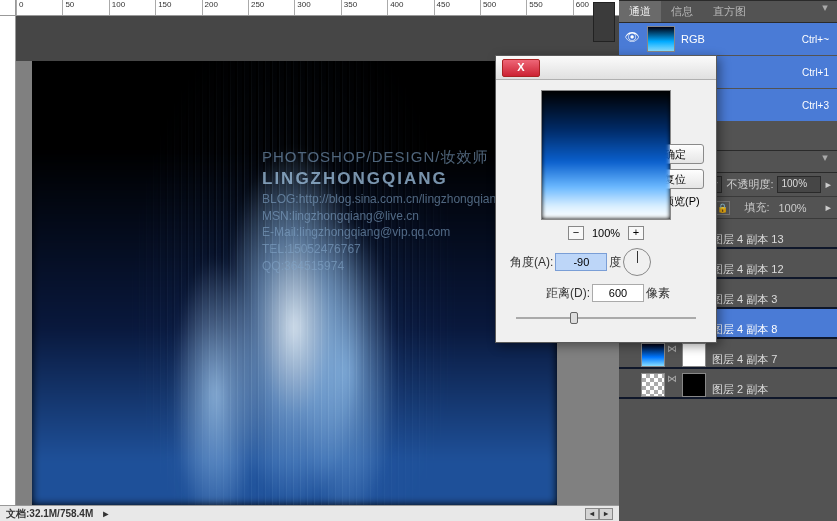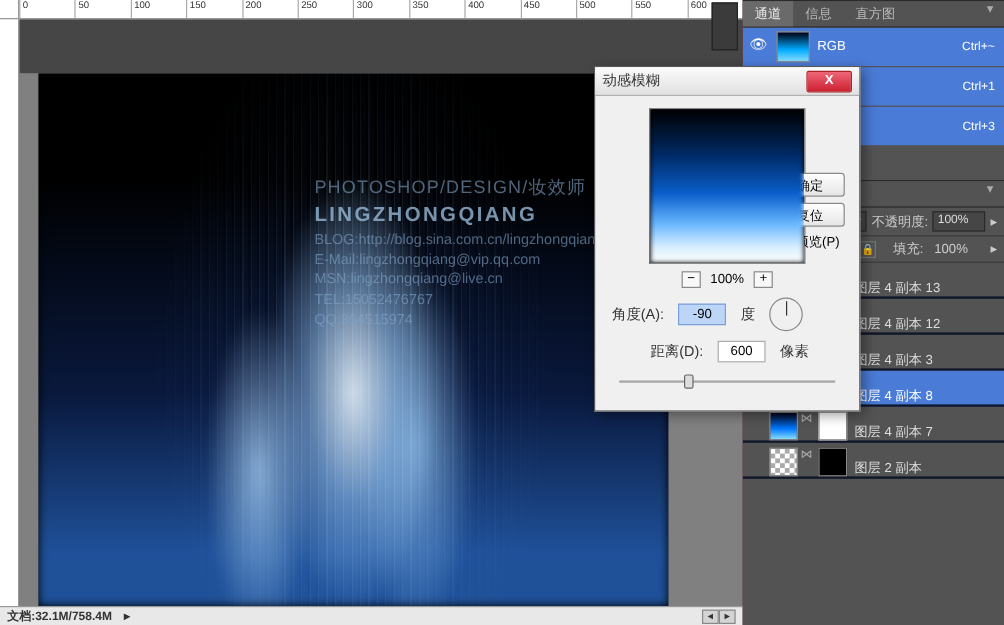--- a/index.html
+++ b/index.html
@@ -71,22 +71,22 @@
 
 .dialog { position: absolute; top: 55px; left: 495px; width: 222px; background: #f0f0f0; border: 1px solid #5a5a5a; box-shadow: 3px 3px 10px rgba(0,0,0,0.4); font-size: 12px; }
 .dlg-title { height: 24px; background: linear-gradient(#fbfbfb, #e0e0e0); border-bottom: 1px solid #b0b0b0; display: flex; align-items: center; padding: 0 6px; }
 .dlg-title span.t { flex: 1; color: #333; font-size: 12px; }
 .dlg-close { width: 38px; height: 18px; background: linear-gradient(#e67, #c23); color: #fff; border: 1px solid #a22; border-radius: 2px; font-size: 11px; font-weight: bold; text-align: center; line-height: 15px; cursor: pointer; }
 .dlg-body { padding: 10px; position: relative; }
 .preview { width: 130px; height: 130px; background: #000; border: 1px solid #888; margin: 0 auto; overflow: hidden; }
 .preview-inner { width: 100%; height: 100%; background: linear-gradient(180deg, #000 0%, #002a66 30%, #0a5fcc 55%, #6ab8ff 75%, #d9efff 90%, #fff 100%); filter: blur(2px); }
 .zoom-row { display: flex; align-items: center; justify-content: center; gap: 8px; margin: 6px 0; font-size: 11px; }
 .zoom-btn { width: 16px; height: 14px; border: 1px solid #888; background: #f8f8f8; text-align: center; line-height: 11px; cursor: pointer; font-size: 11px; }
-.field-row { display: flex; align-items: center; gap: 12px; margin: 8px 0; font-size: 12px; color: #333; padding-left: 4px; }
-.field-row input { width: 40px; height: 18px; border: 1px solid #7a9ed6; background: #bdd6f8; text-align: center; font-size: 11px; }
+.field-row { display: flex; align-items: center; gap: 2px; margin: 8px 0; font-size: 12px; color: #333; padding-left: 4px; }
+.field-row input { width: 52px; height: 18px; border: 1px solid #7a9ed6; background: #bdd6f8; text-align: center; font-size: 11px; }
 .field-row input.plain { background: #fff; border: 1px solid #aaa; }
 .angle-dial { width: 28px; height: 28px; border: 1px solid #888; border-radius: 50%; position: relative; }
 .angle-dial::after { content: ""; position: absolute; width: 1px; height: 12px; background: #333; top: 2px; left: 50%; }
 .slider { height: 16px; position: relative; margin: 0 10px 6px; }
 .slider-track { position: absolute; top: 7px; left: 0; right: 0; height: 2px; background: #aaa; }
 .slider-thumb { position: absolute; top: 2px; left: 30%; width: 8px; height: 12px; background: #ddd; border: 1px solid #666; border-radius: 2px; cursor: pointer; }
 .dlg-buttons { position: absolute; top: 64px; right: 12px; width: 58px; display: flex; flex-direction: column; gap: 5px; }
 .dlg-btn { height: 20px; background: linear-gradient(#fefefe, #e5e5e5); border: 1px solid #8a8a8a; border-radius: 3px; font-size: 11px; cursor: pointer; }
 .chk-row { display: flex; align-items: center; gap: 4px; font-size: 11px; }
 
@@ -115,22 +115,22 @@
 <div class="ruler-v"></div>
 
 <div class="canvas-area">
   <div class="canvas">
     <div class="blue-flame"></div>
     <div class="streaks"></div>
     <div class="watermark">
       <div class="wm1">PHOTOSHOP/DESIGN/妆效师</div>
       <div class="wm2">LINGZHONGQIANG</div>
       <div>BLOG:http://blog.sina.com.cn/lingzhongqiang</div>
+      <div>MSN:lingzhongqiang@live.cn</div>
       <div>E-Mail:lingzhongqiang@vip.qq.com</div>
-      <div>MSN:lingzhongqiang@live.cn</div>
       <div>TEL:15052476767</div>
       <div>QQ:364515974</div>
     </div>
   </div>
 </div>
 
 <div class="mini-well"></div>
 
 <div class="status-bar">
   <span>文档:32.1M/758.4M</span>
@@ -243,21 +243,20 @@
             <div class="lthumb black"></div>
           </div>
         <span>图层 2 副本</span>
       </div>
     </div>
   </div>
 </div>
 
 <div class="dialog">
   <div class="dlg-title">
-    <span class="t">动感模糊</span>
     <div class="dlg-close">X</div>
   </div>
   <div class="dlg-body">
     <div class="dlg-buttons">
       <button class="dlg-btn">确定</button>
       <button class="dlg-btn">复位</button>
       <label class="chk-row">
         <input type="checkbox" checked="" style="">
         <span>预览(P)</span>
       </label>

